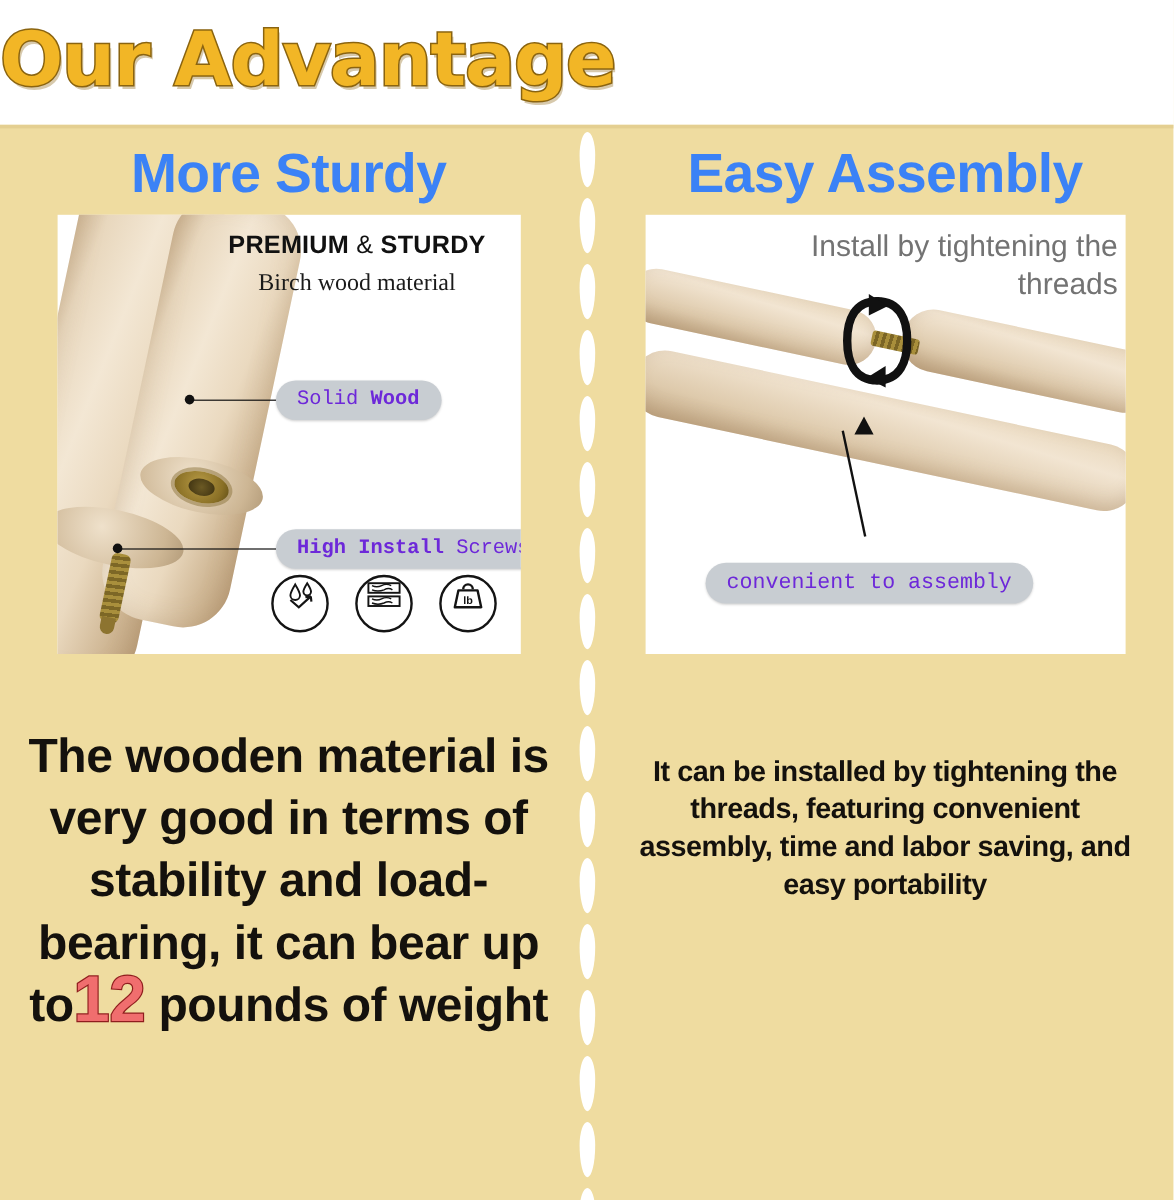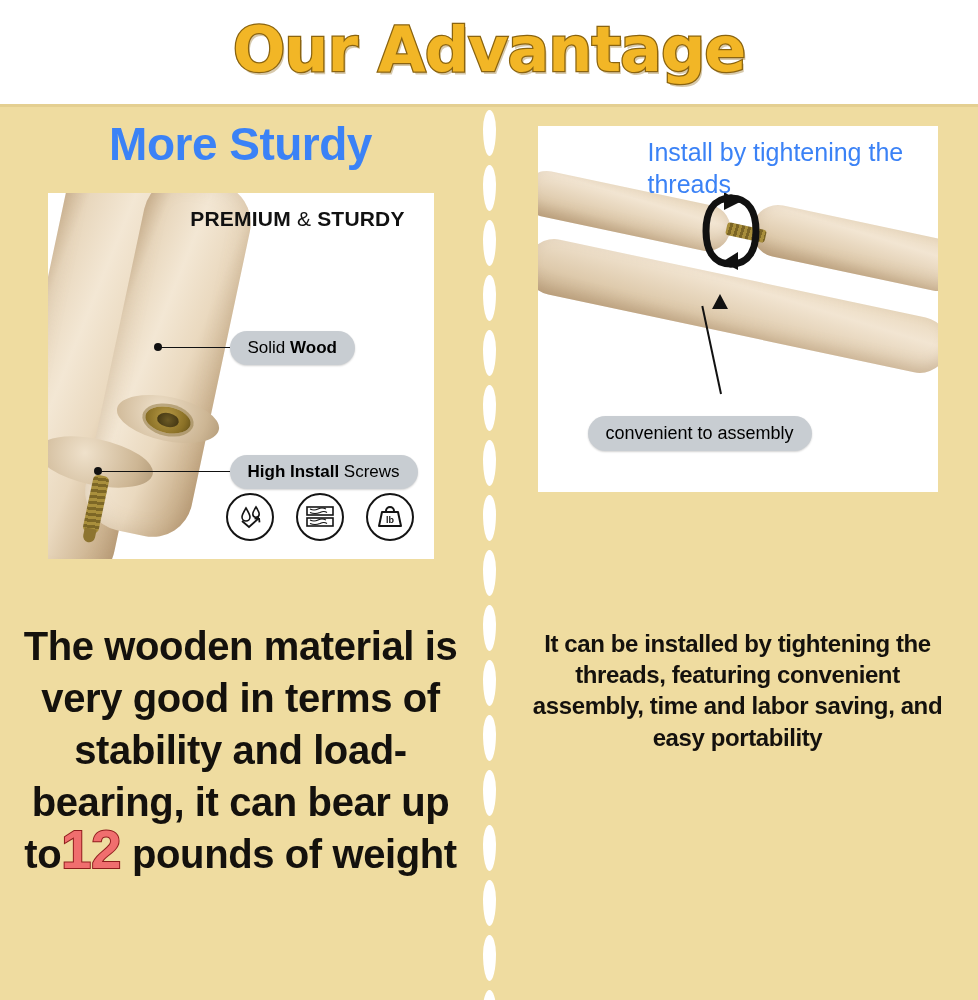--- a/index.html
+++ b/index.html
@@ -7,21 +7,21 @@
     width:978px; height:1000px;
     background:#ffffff;
     font-family:"Liberation Sans", sans-serif;
     overflow:hidden;
   }
   #page{ position:relative; width:978px; height:1000px; background:#ffffff; }
 
   
   .title-band{
     position:absolute; left:0; top:0; width:978px; height:100px;
-    display:flex; align-items:center; justify-content:center;
+    display:flex; align-items:center; 
     background:#ffffff;
   }
   .title-text{
     font-family:"DejaVu Sans", sans-serif;
     font-weight:bold;
     font-size:62px;
     line-height:1;
     letter-spacing:-1px;
     color:#F2B626;
     -webkit-text-stroke:2.5px #8a6410;
@@ -62,21 +62,21 @@
     font-weight:bold;
     font-size:46px;
     line-height:1.15;
     color:#3b82f6;
     letter-spacing:-0.5px;
   }
 
   
   .photo{
     position:relative;
-    margin:22px auto 0;
+    margin:8px auto 0;
     width:386px; height:366px;
     background:#ffffff;
     overflow:hidden;
     padding-left:46px;
   }
   .photo.right{ width:400px; height:366px; }
 
   
   .dowel{
     position:absolute;
@@ -142,23 +142,23 @@
     font-family:"Liberation Serif", serif;
     font-size:20px; color:#1a1a1a;
   }
 
   
   .pill{
     position:absolute;
     background:#c8cdd2;
     border-radius:999px;
     padding:7px 18px;
-    font-family:Liberation Sans, sans-serif;
+    font-family:Liberation Mono, monospace;
     font-size:17px;
-    color:#000000;
+    color:#6d28d9;
     white-space:nowrap;
     box-shadow:0 1px 2px rgba(0,0,0,.18);
   }
   .pill b{ font-weight:bold; }
   #pillWood{ left:182px; top:138px; }
   #pillScrew{ left:182px; top:262px; }
   #pillInstall{ left:50px; top:290px; font-size:18px; }
 
   .leader{ position:absolute; background:#111; height:1.6px; }
   #lead1{ left:112px; top:154px; width:70px; }
@@ -168,21 +168,21 @@
   #dot2{ left:46px; top:274px; }
 
   
   .badges{
     position:absolute; left:178px; top:300px;
     display:flex; gap:22px; align-items:center;
   }
   .badge{
     width:48px; height:48px; border-radius:50%;
     border:2.5px solid #141414;
-    display:flex; align-items:center; justify-content:center;
+    display:flex; align-items:flex-start; justify-content:center;
     background:#fff; position:relative;
   }
 
   
   .rdowel{
     position:absolute;
     border-radius:30px;
     background:linear-gradient(185deg,#e9d8bd 0%,#f2e5d2 28%,#decaac 70%,#c2a884 100%);
     box-shadow:inset 0 -6px 14px rgba(150,120,85,.28);
   }
@@ -198,28 +198,28 @@
   .rot-arrow{
     position:absolute; left:162px; top:62px;
     width:62px; height:86px;
   }
   .r-arrow-line{ position:absolute; left:182px; top:178px; width:2.4px; height:90px; background:#111; transform:rotate(-12deg); transform-origin:bottom; }
   .r-arrow-head{ position:absolute; left:174px; top:168px; width:0;height:0;
     border-left:8px solid transparent;border-right:8px solid transparent;border-bottom:15px solid #111;}
 
   .ph-r1{
     position:absolute; left:110px; top:10px; width:284px;
-    text-align:left;
-    font-family:"Liberation Sans", sans-serif;
-    font-size:25px; color:#3b82f6; line-height:1.28;
+    text-align:right;
+    font-family:"Liberation Sans", sans-serif;
+    font-size:25px; color:#737373; line-height:1.28;
   }
 
   
   .body-copy{
-    position:absolute; left:0; width:481px; top:516px;
+    position:absolute; left:0; width:481px; top:500px;
     padding:0 20px;
     text-align:center;
     font-family:"Liberation Sans", sans-serif;
     font-weight:bold;
     font-size:40px;
     line-height:1.3;
     color:#14110d;
     letter-spacing:-0.4px;
   }
   .body-copy.right{ font-size:24px; top:524px; }
@@ -251,20 +251,21 @@
       <div class="dowel" id="dowelA"></div>
       <div class="dowel" id="dowelB"></div>
       <div class="dowel-cap" id="capB"></div>
       <div class="dowel-cap" id="capA"></div>
       <div class="brass-socket"></div>
       <div class="brass-screw"></div>
 
       <div class="ph-t1">
         <span>PREMIUM</span><span class="amp"> &amp; </span><span>STURDY</span>
       </div>
+      <div class="ph-t2">Birch wood material</div>
 
       <div class="leaddot" id="dot1"></div>
       <div class="leader" id="lead1"></div>
       <div class="pill" id="pillWood">
         <span>Solid </span><b>Wood</b>
       </div>
 
       <div class="leaddot" id="dot2"></div>
       <div class="leader" id="lead2"></div>
       <div class="pill" id="pillScrew">
@@ -319,20 +320,21 @@
     <div class="pip"></div>
     <div class="pip"></div>
     <div class="pip"></div>
     <div class="pip"></div>
     <div class="pip"></div>
     <div class="pip"></div>
     <div class="pip"></div>
   </div>
 
   <div class="col col-right">
+    <div class="col-head">Easy Assembly</div>
 
     <div class="photo right">
       <div class="rdowel" id="rd1"></div>
       <div class="rdowel" id="rd2"></div>
       <div class="rdowel" id="rd3"></div>
       <div class="rscrew"></div>
 
       <svg class="rot-arrow" viewBox="0 0 62 86" aria-hidden="true">
         <path d="M31 10 C12 10 6 26 6 43 C6 60 12 76 31 76" fill="none" stroke="#111" stroke-width="7" stroke-linecap="round"></path>
         <path d="M31 10 C50 10 56 26 56 43 C56 60 50 76 31 76" fill="none" stroke="#111" stroke-width="7" stroke-linecap="round"></path>

